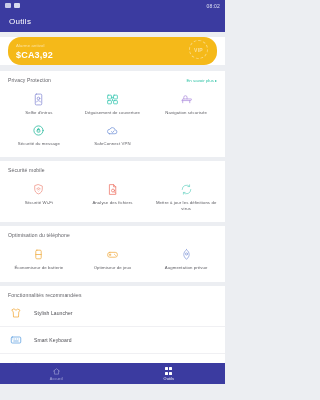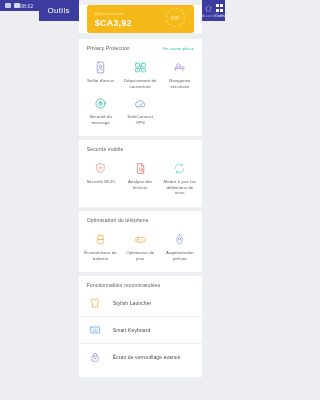--- a/index.html
+++ b/index.html
@@ -2,21 +2,21 @@
 <html><head>
 <meta charset="utf-8">
 <style>
   * { box-sizing: border-box; margin: 0; padding: 0; }
   html, body {
     width: 225px; height: 400px;
     font-family: "Liberation Sans", sans-serif;
     background: #eceef2;
     overflow: hidden;
   }
-  .phone { width: 225px; height: 384px; position: relative; display: flex; }
+  .phone { width: 225px; height: 384px; position: relative; display: flex; flex-direction: column; }
 
   
   .statusbar {
     height: 11px; background: #3b3ba0;
     display: flex; align-items: center; justify-content: space-between;
     padding: 0 5px; flex: 0 0 auto;
   }
   .sb-left { display: flex; gap: 3px; align-items: center; }
   .sb-ico { width: 6px; height: 5px; background: #c9cbe8; border-radius: 1px; display: block; }
   .sb-ico.b { background: #d8daf0; }
@@ -31,21 +31,21 @@
 
   
   .body {
     flex: 1 1 auto; overflow: hidden; position: relative;
     background: #eceef2;
   }
 
   
   .vip-wrap { background: #ffffff; padding: 0; position: relative; }
   .vip-card {
-    margin: 5px 8px 6px 8px; height: 28px; border-radius: 3px;
+    margin: 5px 8px 6px 8px; height: 28px; border-radius: 13px;
     background: #f5b919; position: relative; overflow: hidden;
     padding: 4px 8px; display: flex; flex-direction: column; justify-content: center;
   }
   .vip-sub { color: #fbe2a2; font-size: 4.2px; letter-spacing: .15px; margin-bottom: 2px; }
   .vip-price { color: #ffffff; font-size: 9px; font-weight: bold; letter-spacing: .2px; }
   .vip-seal {
     position: absolute; right: 9px; top: 3px; width: 19px; height: 19px;
     border-radius: 50%; border: 1px dashed rgba(255,255,255,.45);
     display: flex; align-items: center; justify-content: center;
   }

